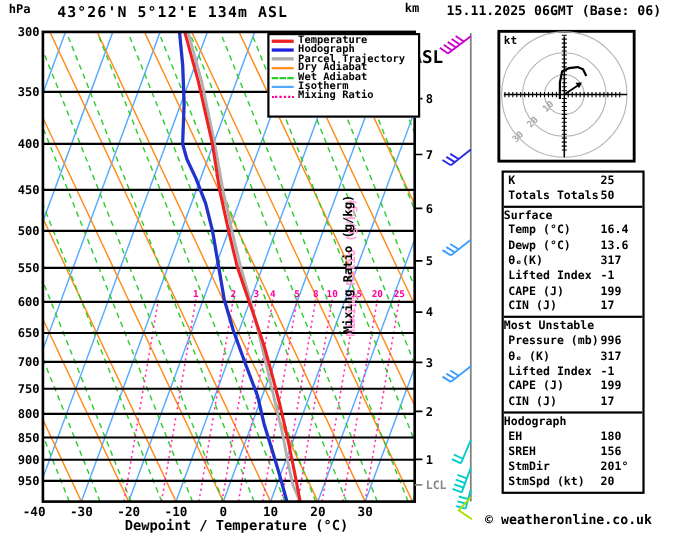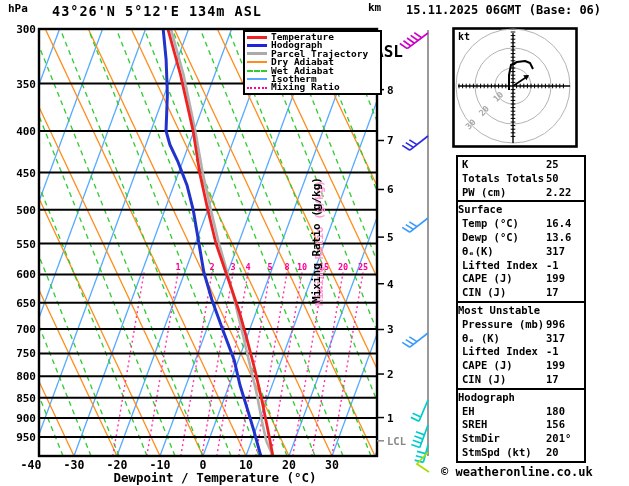--- a/index.html
+++ b/index.html
@@ -5,21 +5,21 @@
   html,body{margin:0;padding:0;background:#fff;}
   #page{position:relative;width:629px;height:486px;background:#fff;overflow:hidden;
         font-family:"DejaVu Sans Mono",monospace;font-weight:bold;color:#000;}
   .abs{position:absolute;}
   #station-title{left:52px;top:3px;font-size:13.5px;letter-spacing:1px;}
   #hpa-label{left:8px;top:2px;font-size:11px;}
   #km-label{left:368px;top:1px;font-size:11px;}
   #asl-label{left:374px;top:13px;font-size:16px;margin-top:29px;}
   #datetime{left:406px;top:3px;font-size:12px;}
   #footer{left:441px;top:465px;font-size:12px;}
-  #legend{left:243px;top:30px;width:133px;border:2px solid #000;background:#fff;padding:1px 0 1px 2px;z-index:5;}
+  #legend{left:243px;top:30px;width:133px;border:2px solid #000;background:#fff;padding:1px 0 13px 2px;z-index:5;}
   .legend-row{display:flex;align-items:center;height:8.4px;line-height:8.4px;font-size:9.5px;white-space:nowrap;}
   .legend-swatch{display:inline-block;width:20px;margin-right:4px;flex:0 0 20px;}
   #indices-table{left:456px;top:155px;width:126px;border:2px solid #000;background:#fff;font-size:10.5px;}
   .tbl-section{border-top:2px solid #000;padding:1px 0;}
   .tbl-section:first-child{border-top:none;}
   .tbl-header{text-align:left;line-height:13.8px;height:13.8px;}
   .tbl-row{display:flex;line-height:13.8px;height:13.8px;padding-left:4px;white-space:nowrap;}
   .tbl-label{flex:1;}
   .tbl-value{flex:0 0 38px;text-align:left;}
   #mixing-axis-label{left:360px;top:190px;width:200px;font-size:11px;color:#000;
@@ -352,24 +352,20 @@
   <div class="abs" id="indices-table">
       <div class="tbl-section">
         <div class="tbl-row">
           <span class="tbl-label">K</span>
           <span class="tbl-value">25</span>
         </div>
         <div class="tbl-row">
           <span class="tbl-label">Totals Totals</span>
           <span class="tbl-value">50</span>
         </div>
-        <div class="tbl-row">
-          <span class="tbl-label">PW (cm)</span>
-          <span class="tbl-value">2.22</span>
-        </div>
       </div>
       <div class="tbl-section">
         <div class="tbl-header">Surface</div>
         <div class="tbl-row">
           <span class="tbl-label">Temp (°C)</span>
           <span class="tbl-value">16.4</span>
         </div>
         <div class="tbl-row">
           <span class="tbl-label">Dewp (°C)</span>
           <span class="tbl-value">13.6</span>

